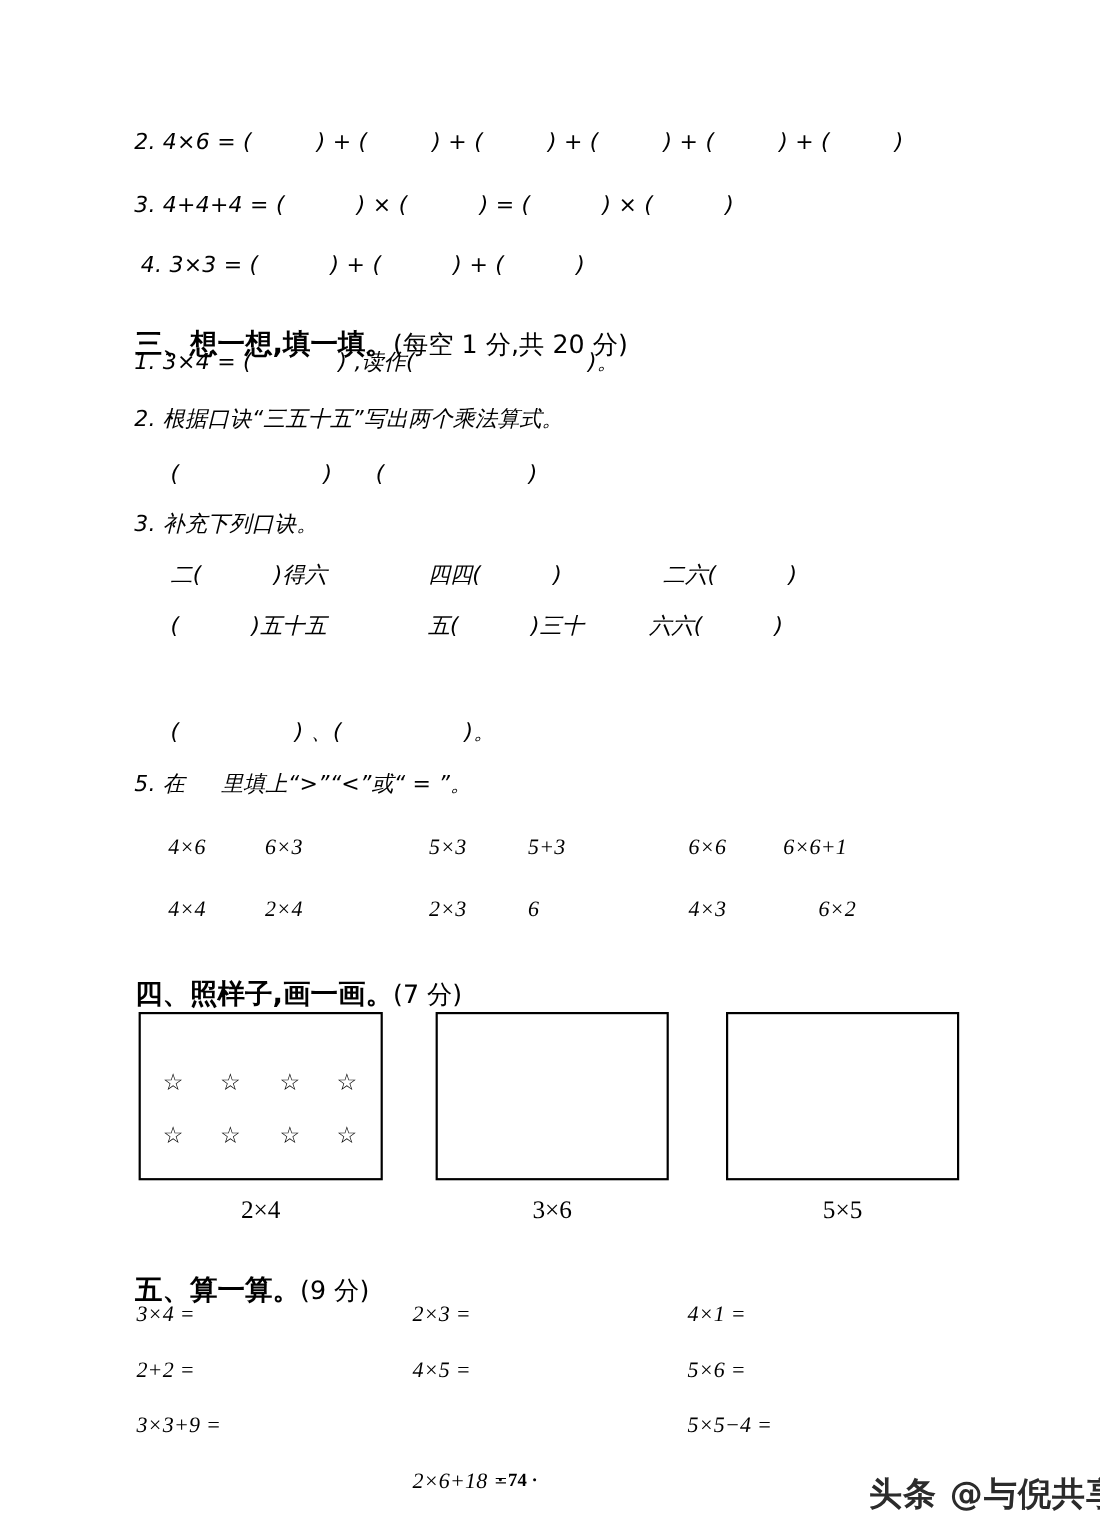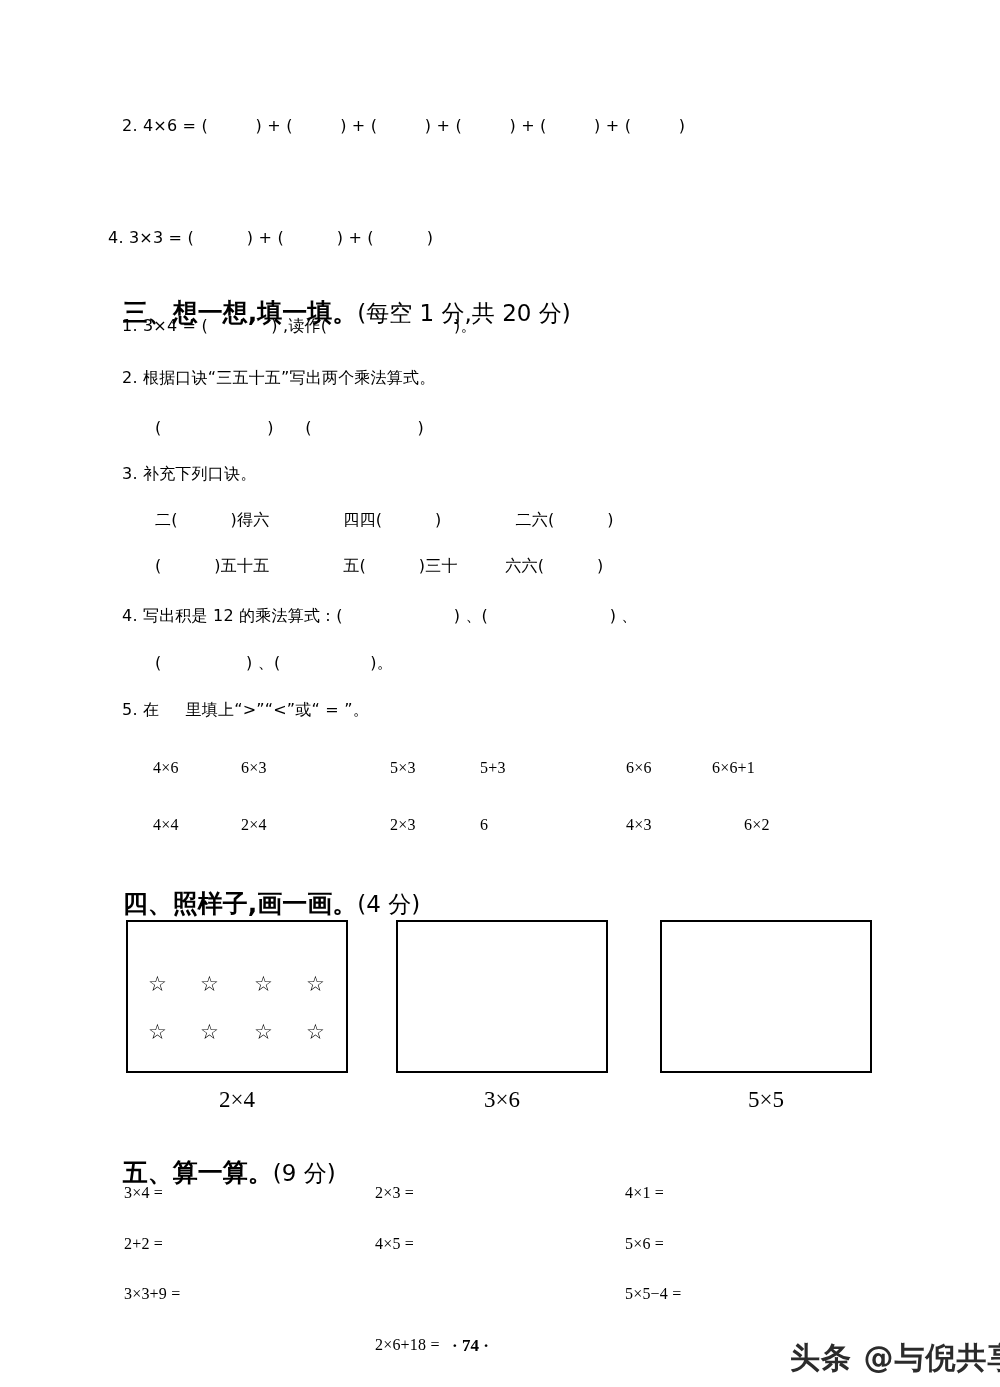--- a/index.html
+++ b/index.html
@@ -16,23 +16,24 @@
     width: 1000px;
     height: 1387px;
     background: #ffffff;
     overflow: hidden;
   }
 
   
   .ln {
     position: absolute;
     white-space: pre;
-    font-size: 16px;
+    font-size: 20px;
     line-height: 1;
     letter-spacing: 0.2px;
+    font-style: italic;
   }
   .sec-head {
     position: absolute;
     white-space: pre;
     font-size: 25px;
     font-weight: bold;
     line-height: 1;
   }
   .sec-head .pts {
     font-weight: normal;
@@ -81,61 +82,61 @@
     letter-spacing: 1px;
   }
 </style>
 </head>
 <body>
 
 <div id="page">
 
   <div class="ln cn" style="left:122px; top:118px;">2. 4×6 = (         ) + (         ) + (         ) + (         ) + (         ) + (         )</div>
 
+  <div class="ln cn" style="left:122px; top:176px;">3. 4+4+4 = (          ) × (          ) = (          ) × (          )</div>
 
-  <div class="ln cn" style="left:108px; top:230px;">4. 3×3 = (          ) + (          ) + (          )</div>
+  <div class="ln cn" style="left:128px; top:230px;">4. 3×3 = (          ) + (          ) + (          )</div>
 
   <div class="sec-head cn" style="left:88px; top:275px;">
     <span>三、想一想,填一填。</span><span class="pts">(每空 1 分,共 20 分)</span>
   </div>
 
   <div class="ln cn" style="left:122px; top:318px;">1. 3×4 = (            ) ,读作(                        )。</div>
 
   <div class="ln cn" style="left:122px; top:370px;">2. 根据口诀“三五十五”写出两个乘法算式。</div>
 
   <div class="ln cn" style="left:155px; top:420px;">(                    )      (                    )</div>
 
   <div class="ln cn" style="left:122px; top:466px;">3. 补充下列口诀。</div>
 
   <div class="ln cn" style="left:155px; top:558px;">(          )五十五              五(          )三十         六六(          )</div>
 
   <div class="ln cn" style="left:155px; top:512px;">二(          )得六              四四(          )              二六(          )</div>
 
-  <div class="ln cn" style="left:122px; top:608px;">4. 写出积是 12 的乘法算式 : (                     ) 、(                       ) 、</div>
 
   <div class="ln cn" style="left:155px; top:655px;">(                ) 、(                 )。</div>
 
   <div class="ln cn" style="left:122px; top:702px;">5. 在     里填上“&gt;”“&lt;”或“ = ”。</div>
 
   <div class="ln" style="left:153px; top:760px;">4×6</div>
   <div class="ln" style="left:241px; top:760px;">6×3</div>
   <div class="ln" style="left:390px; top:760px;">5×3</div>
   <div class="ln" style="left:480px; top:760px;">5+3</div>
   <div class="ln" style="left:626px; top:760px;">6×6</div>
   <div class="ln" style="left:712px; top:760px;">6×6+1</div>
 
   <div class="ln" style="left:153px; top:817px;">4×4</div>
   <div class="ln" style="left:241px; top:817px;">2×4</div>
   <div class="ln" style="left:390px; top:817px;">2×3</div>
   <div class="ln" style="left:480px; top:817px;">6</div>
   <div class="ln" style="left:626px; top:817px;">4×3</div>
   <div class="ln" style="left:712px; top:817px;margin-left:32px;">6×2</div>
 
   <div class="sec-head cn" style="left:88px; top:866px;">
-    <span>四、照样子,画一画。</span><span class="pts">(4 分)</span>
+    <span>四、照样子,画一画。</span><span class="pts">(7 分)</span>
   </div>
 
   <div class="box" style="left:126px; top:920px; width:222px; height:153px;">
     <span class="star" style="left:20px;  top:52px;">☆</span>
     <span class="star" style="left:72px;  top:52px;">☆</span>
     <span class="star" style="left:126px; top:52px;">☆</span>
     <span class="star" style="left:178px; top:52px;">☆</span>
     <span class="star" style="left:20px;  top:100px;">☆</span>
     <span class="star" style="left:72px;  top:100px;">☆</span>
     <span class="star" style="left:126px; top:100px;">☆</span>

